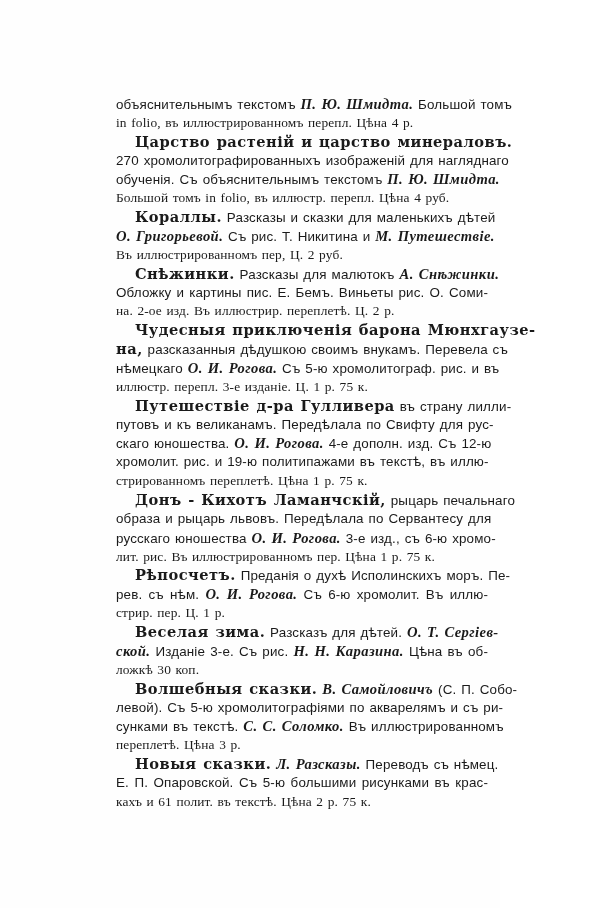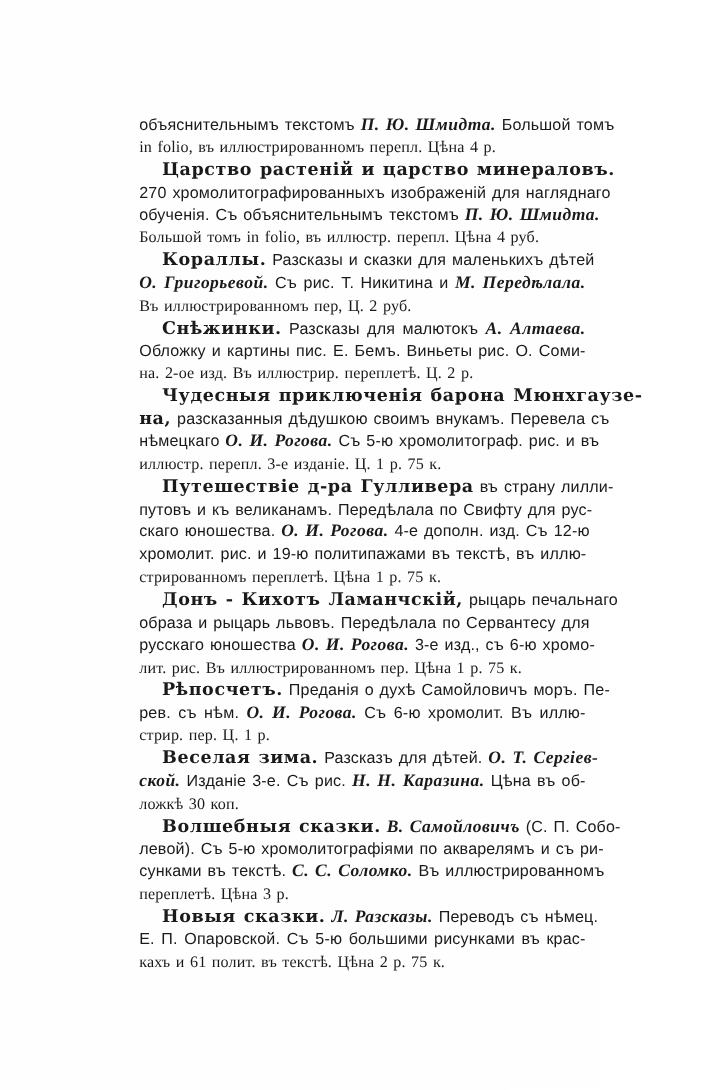--- a/index.html
+++ b/index.html
@@ -70,25 +70,25 @@
         <span class="line last"><span>in folio, въ иллюстрированномъ перепл. Цѣна 4 р.</span></span>
       </div>
       <div>
         <span class="line indent"><span class="title">Царство растеній и царство минераловъ.</span></span>
         <span class="line"><span>270 хромолитографированныхъ изображеній для нагляднаго</span></span>
         <span class="line"><span>обученія. Съ объяснительнымъ текстомъ </span><span class="author">П. Ю. Шмидта.</span></span>
         <span class="line last"><span>Большой томъ in folio, въ иллюстр. перепл. Цѣна 4 руб.</span></span>
       </div>
       <div>
         <span class="line indent"><span class="title">Кораллы.</span><span> Разсказы и сказки для маленькихъ дѣтей</span></span>
-        <span class="line"><span class="author">О. Григорьевой.</span><span> Съ рис. Т. Никитина и </span><span class="author">М. Передѣлала.</span></span>
+        <span class="line"><span class="author">О. Григорьевой.</span><span> Съ рис. Т. Никитина и </span><span class="author">М. Путешествіе.</span></span>
         <span class="line last"><span>Въ иллюстрированномъ пер, Ц. 2 руб.</span></span>
       </div>
       <div>
-        <span class="line indent"><span class="title">Снѣжинки.</span><span> Разсказы для малютокъ </span><span class="author">А. Алтаева.</span></span>
+        <span class="line indent"><span class="title">Снѣжинки.</span><span> Разсказы для малютокъ </span><span class="author">А. Снѣжинки.</span></span>
         <span class="line"><span>Обложку и картины пис. Е. Бемъ. Виньеты рис. О. Соми-</span></span>
         <span class="line last"><span>на. 2-ое изд. Въ иллюстрир. переплетѣ. Ц. 2 р.</span></span>
       </div>
       <div>
         <span class="line indent"><span class="title">Чудесныя приключенія барона Мюнхгаузе-</span></span>
         <span class="line"><span class="title">на,</span><span> разсказанныя дѣдушкою своимъ внукамъ. Перевела съ</span></span>
         <span class="line"><span>нѣмецкаго </span><span class="author">О. И. Рогова.</span><span> Съ 5-ю хромолитограф. рис. и въ</span></span>
         <span class="line last"><span>иллюстр. перепл. 3-е изданіе. Ц. 1 р. 75 к.</span></span>
       </div>
       <div>
@@ -98,21 +98,21 @@
         <span class="line"><span>хромолит. рис. и 19-ю политипажами въ текстѣ, въ иллю-</span></span>
         <span class="line last"><span>стрированномъ переплетѣ. Цѣна 1 р. 75 к.</span></span>
       </div>
       <div>
         <span class="line indent"><span class="title">Донъ - Кихотъ Ламанчскій,</span><span> рыцарь печальнаго</span></span>
         <span class="line"><span>образа и рыцарь львовъ. Передѣлала по Сервантесу для</span></span>
         <span class="line"><span>русскаго юношества </span><span class="author">О. И. Рогова.</span><span> 3-е изд., съ 6-ю хромо-</span></span>
         <span class="line last"><span>лит. рис. Въ иллюстрированномъ пер. Цѣна 1 р. 75 к.</span></span>
       </div>
       <div>
-        <span class="line indent"><span class="title">Рѣпосчетъ.</span><span> Преданія о духѣ Самойловичъ моръ. Пе-</span></span>
+        <span class="line indent"><span class="title">Рѣпосчетъ.</span><span> Преданія о духѣ Исполинскихъ моръ. Пе-</span></span>
         <span class="line"><span>рев. съ нѣм. </span><span class="author">О. И. Рогова.</span><span> Съ 6-ю хромолит. Въ иллю-</span></span>
         <span class="line last"><span>стрир. пер. Ц. 1 р.</span></span>
       </div>
       <div>
         <span class="line indent"><span class="title">Веселая зима.</span><span> Разсказъ для дѣтей. </span><span class="author">О. Т. Сергіев-</span></span>
         <span class="line"><span class="author">ской.</span><span> Изданіе 3-е. Съ рис. </span><span class="author">Н. Н. Каразина.</span><span> Цѣна въ об-</span></span>
         <span class="line last"><span>ложкѣ 30 коп.</span></span>
       </div>
       <div>
         <span class="line indent"><span class="title">Волшебныя сказки.</span><span> </span><span class="author">В. Самойловичъ</span><span> (С. П. Собо-</span></span>

